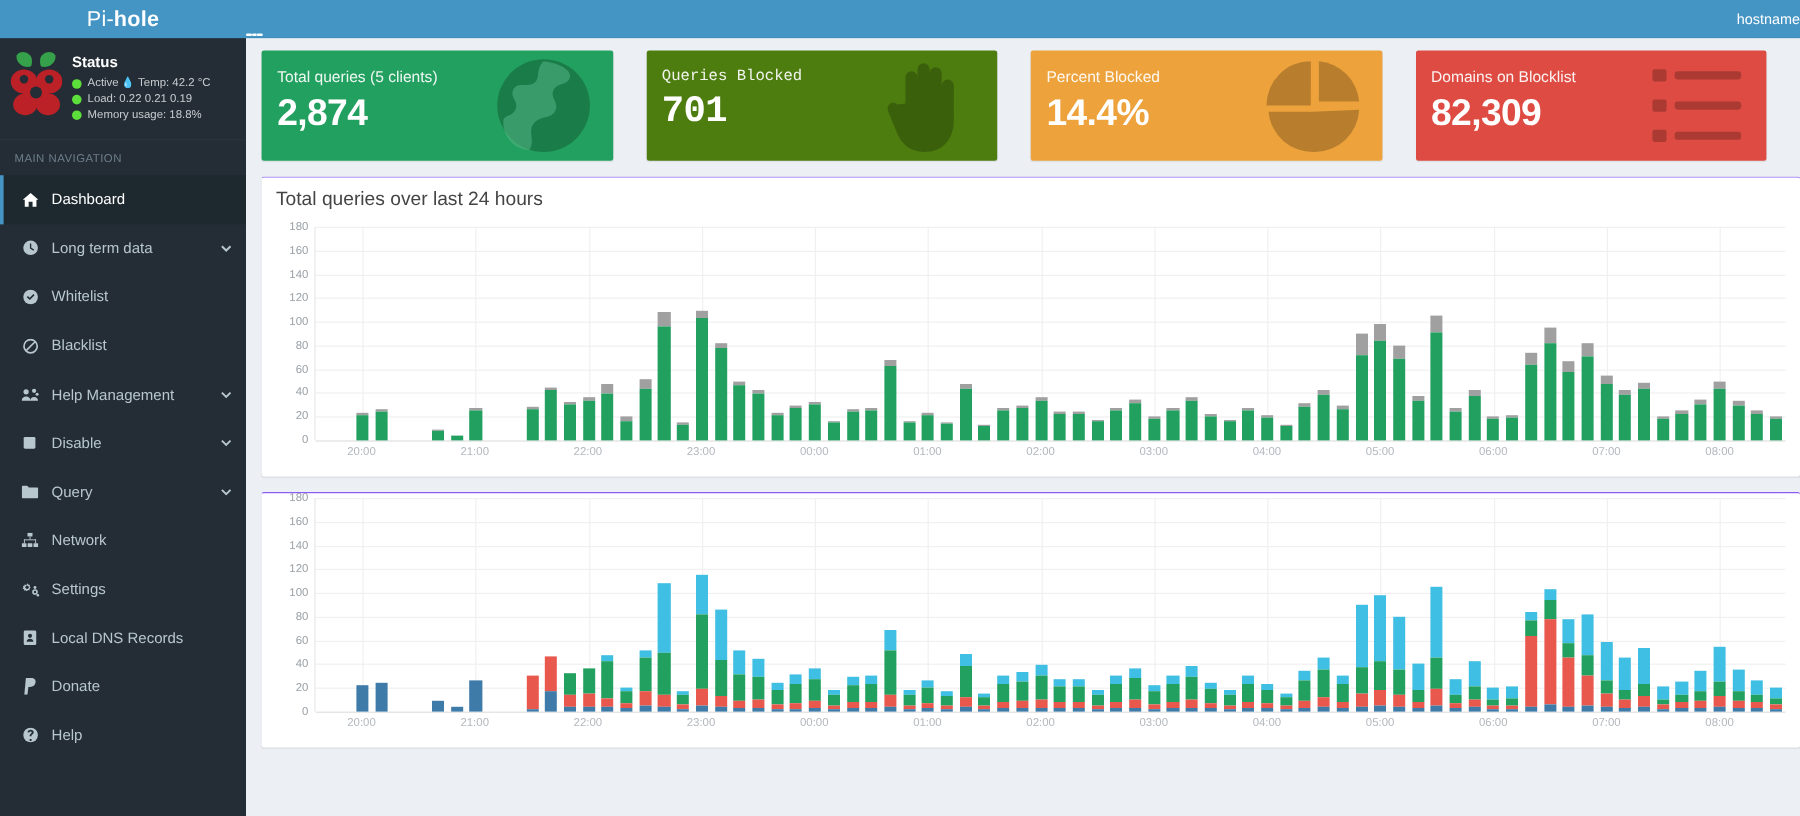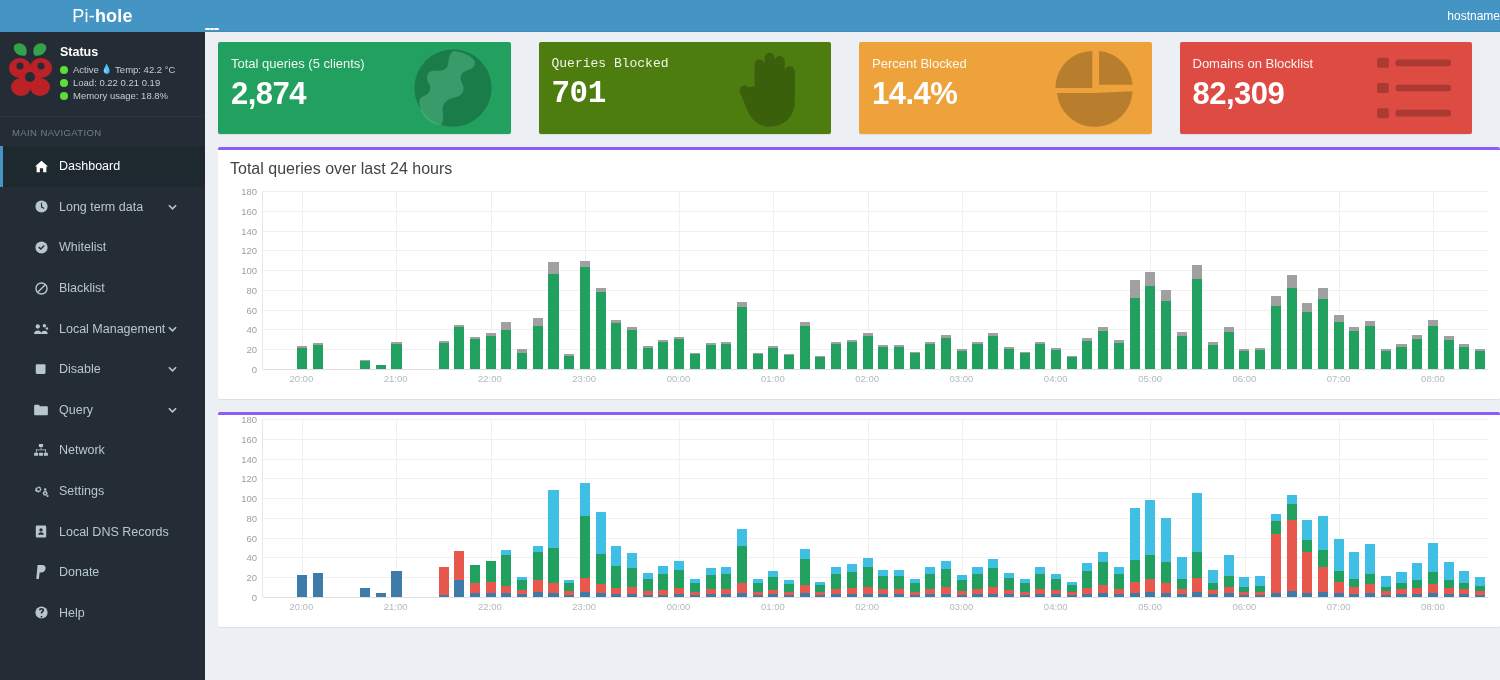--- a/index.html
+++ b/index.html
@@ -44,21 +44,21 @@
     background: #5cdf3a; margin-right: 5px; flex: 0 0 8px;
   }
   .drop { color: #5bc0de; margin: 0 3px 0 2px; font-size: 10px; }
 
   #nav-header {
     color: #6d7f8c; font-size: 9.5px; letter-spacing: .4px;
     padding: 10px 12px 8px 12px; background: #242d35;
   }
   .nav-item {
     display: flex; align-items: center;
-    height: 40.6px; padding: 0 28px;
+    height: 40.6px; padding: 0 12px;
     color: #b8c7ce; font-size: 12.5px;
     border-left: 3px solid transparent;
     cursor: pointer; position: relative;
   }
   .nav-item.active {
     background: #1e282f; color: #ffffff;
     border-left-color: #4595c4;
   }
   .nav-ico {
     width: 20px; flex: 0 0 20px; margin-right: 8px;
@@ -116,21 +116,21 @@
     font-size: 31px; font-weight: bold; letter-spacing: -.5px;
   }
   .card-ico {
     position: absolute; right: 16px; top: 4px;
     width: 84px; height: 84px; opacity: .22;
   }
   .card-ico svg { width: 100%; height: 100%; fill: #000; }
 
   
   .box {
-    background: #ffffff; border-top: 3px solid #8b5cf6;
+    background: #ffffff; border-top: 1px solid #8b5cf6;
     border-radius: 2px; margin-top: 13px;
     width: 1282px;
     box-shadow: 0 1px 1px rgba(0,0,0,.07);
   }
   .box-header {
     padding: 10px 12px 9px 12px;
     font-size: 16px; color: #444; font-weight: normal;
   }
   .box-body { padding: 4px 12px 8px 12px; position: relative; }
 
@@ -269,21 +269,21 @@
         <div class="nav-item">
           <span class="nav-ico">
             <svg viewBox="0 0 18 14" width="15" height="12" fill="currentColor">
               <circle cx="4.5" cy="4" r="2.6"></circle>
               <path d="M0 13c0-2.6 2-4.3 4.5-4.3S9 10.4 9 13z"></path>
               <circle cx="12.5" cy="3" r="2.1"></circle>
               <path d="M8.6 13c0-2.3 1.7-3.8 3.9-3.8S16.4 10.7 16.4 13z"></path>
               <circle cx="15.5" cy="6.5" r="1.5"></circle>
             </svg>
           </span>
-          <span class="nav-label">Local Management</span>
+          <span class="nav-label">Help Management</span>
           <span class="nav-caret"><svg viewBox="0 0 10 6" width="9" height="6" fill="none" stroke="currentColor" stroke-width="1.8">
               <path d="M1 1l4 4 4-4"></path>
             </svg></span>
         </div>
         <div class="nav-item">
           <span class="nav-ico">
             <svg viewBox="0 0 16 16" width="12" height="12" fill="currentColor">
               <rect x="1" y="1.5" width="13" height="13" rx="1.5"></rect>
             </svg>
           </span>

